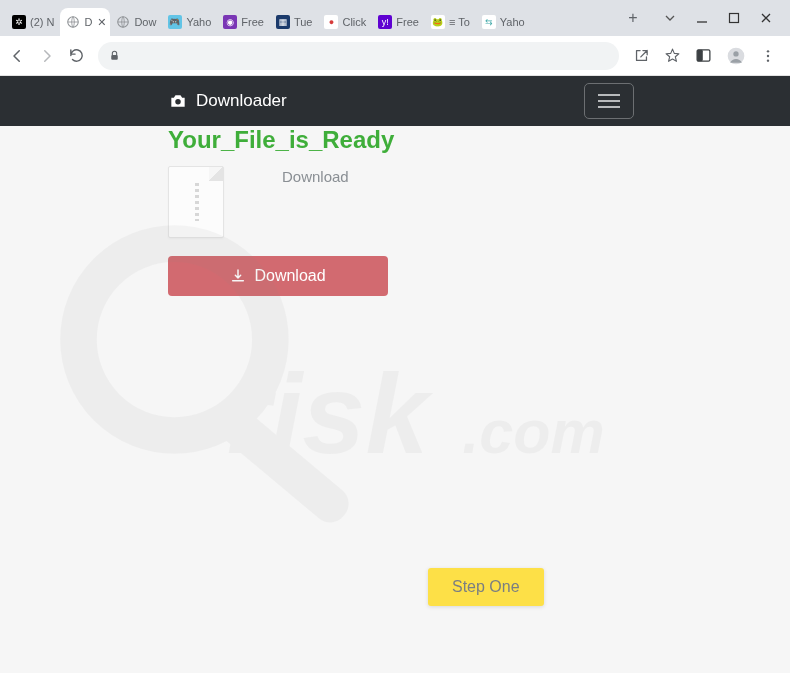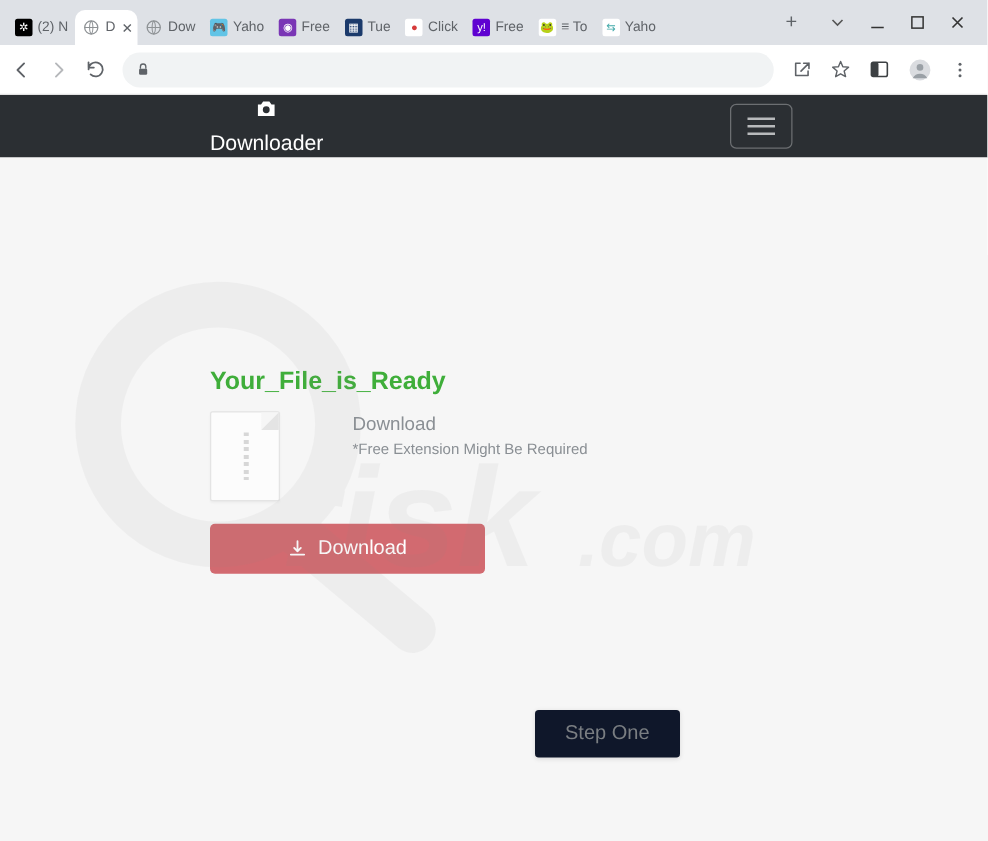--- a/index.html
+++ b/index.html
@@ -25,36 +25,36 @@
 
 
 .addr-row { height: 40px; background: #fff; display: flex; align-items: center; padding: 0 8px; gap: 8px; border-bottom: 1px solid #e3e3e3; }
 .nav-icon { color: #5f6368; width: 22px; text-align: center; }
 .nav-icon.disabled { color: #b6b8bb; }
 .omnibox { flex: 1; height: 28px; background: #f1f3f4; border-radius: 14px; display: flex; align-items: center; padding: 0 10px; gap: 8px; color: #5f6368; font-size: 13px; }
 .right-icons { display: flex; align-items: center; gap: 14px; padding: 0 6px; color: #5f6368; }
 
 
 .site-nav { height: 50px; background: #2b2f33; display: flex; align-items: center; justify-content: space-between; padding: 0 156px 0 168px; }
-.brand { display: flex; align-items: center; gap: 8px; color: #fff; font-size: 17px; flex-direction: column; }
+.brand { display: flex; align-items: flex-start; gap: 8px; color: #fff; font-size: 17px; }
 .hamburger { width: 50px; height: 36px; border: 1px solid #6c6f72; border-radius: 5px; display: flex; flex-direction: column; align-items: center; justify-content: center; gap: 4px; }
 .hamburger span { width: 22px; height: 2px; background: #b8babc; }
 
 
 .page { background: #f6f6f6; height: calc(673px - 36px - 40px - 50px); padding: 0 168px; position: relative; }
-.heading { color: #3fae3a; font-size: 20px; font-weight: 700; padding-top: 168px; }
+.heading { color: #3fae3a; font-size: 24px; font-weight: 700; }
 .filebox { display: flex; gap: 58px; margin-top: 12px; align-items: flex-start; }
 .file-icon { width: 56px; height: 72px; background: #fcfcfc; border: 1px solid #e4e4e4; border-radius: 2px; position: relative; box-shadow: 0 1px 2px rgba(0,0,0,0.04); }
 .file-icon::before { content:""; position:absolute; top:0; right:0; width:14px; height:14px; background:linear-gradient(135deg,#f6f6f6 49%, #e4e4e4 50%); }
 .file-icon .zipper { position:absolute; left:26px; top:16px; width:4px; height:38px; background: repeating-linear-gradient(#d7d7d7 0 3px, transparent 3px 6px); }
 .file-text { padding-top: 2px; }
 .file-text .dl { color: #8a8f94; font-size: 15px; margin-bottom: 4px; }
 .file-text .note { color: #8a8f94; font-size: 12px; }
 .dl-btn { margin-top: 18px; width: 220px; height: 40px; background: #d26a70; color: #fff; border: none; border-radius: 4px; font-size: 16px; display: flex; align-items: center; justify-content: center; gap: 8px; cursor: pointer; }
-.step { position: absolute; left: 428px; top: 442px; background: #0f172a; color: #7a7e82; font-size: 16px; padding: 10px 24px; border-radius: 3px; box-shadow: 0 1px 4px rgba(0,0,0,0.12); }
+.step { position: absolute; left: 428px; top: 442px; background: #fde047; color: #7a7e82; font-size: 16px; padding: 10px 24px; border-radius: 3px; box-shadow: 0 1px 4px rgba(0,0,0,0.12); }
 
 
 svg { display: block; }
 </style>
 </head>
 <body>
 
 <div class="window-controls">
   <div class="tabs" id="tabs">
       <div class="tab">
@@ -210,21 +210,20 @@
 </div>
 
 <div class="page">
   <h1 class="heading">Your_File_is_Ready</h1>
   <div class="filebox">
     <div class="file-icon">
         <div class="zipper"></div>
       </div>
     <div class="file-text">
       <div class="dl">Download</div>
-      <div class="note">*Free Extension Might Be Required</div>
     </div>
   </div>
   <button class="dl-btn">
     <span>
       <svg width="16" height="16" viewBox="0 0 24 24">
           <path d="M12 3v12m0 0l-4-4m4 4l4-4M4 19h16" stroke="#fff" stroke-width="2.2" fill="none" stroke-linecap="round" stroke-linejoin="round"></path>
         </svg>
     </span>
     <span>Download</span>
   </button>

